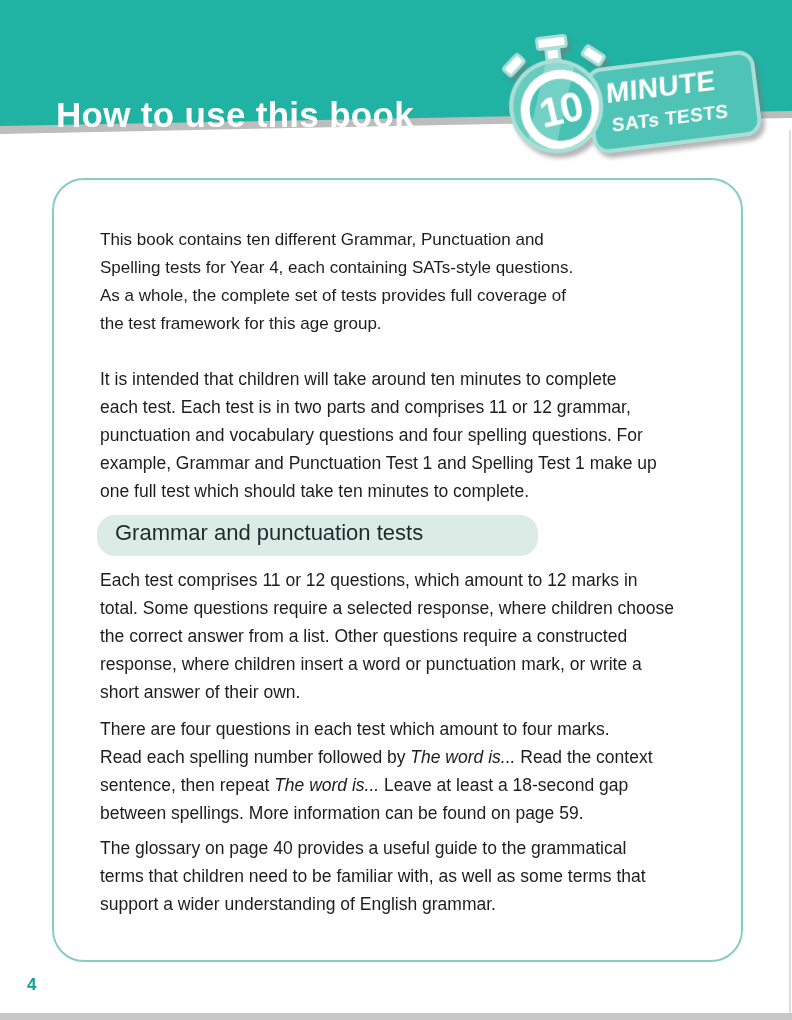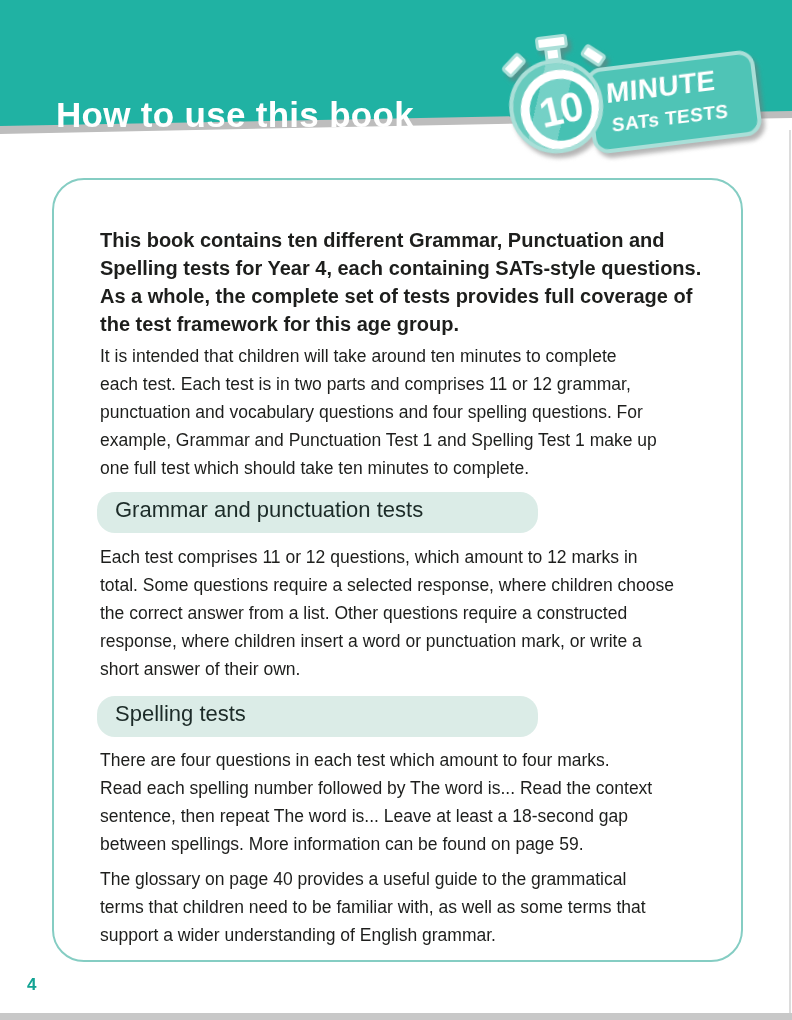--- a/index.html
+++ b/index.html
@@ -81,30 +81,30 @@
     position:absolute;inset:0;border-radius:50%;pointer-events:none;
     background:linear-gradient(110deg, transparent 32%, rgba(255,255,255,.25) 32% 58%, transparent 58%);
   }
   
   .content-box{
     position:absolute;left:52px;top:178px;width:691px;height:784px;
     border:2px solid var(--box-border);border-radius:32px;background:#fff;
     padding:46px 24px 0 46px;
   }
   .intro-bold{
-    font-size:20px;font-weight:bold;line-height:28px;white-space:pre-line;
+    font-size:17px;font-weight:normal;line-height:28px;white-space:pre-line;
   }
   .body-para{
     font-size:17.5px;line-height:28px;white-space:pre-line;
   }
-  .intro-para{margin-top:4px;}
+  .intro-para{margin-top:27px;}
   .after-pill{margin-top:10px;}
   .spelling-para{margin-top:9px;}
   .glossary{margin-top:7px;}
-  .it{}
+  .it{font-style:italic;}
   .pill{
     margin:10px 0 0 -3px;width:441px;height:41px;background:var(--pill);
     border-radius:18px;padding-left:18px;line-height:36px;font-size:22px;color:#1c2b28;
   }
   .pill-spelling{margin-top:13px;}
   
   .page-number{
     position:absolute;left:27px;top:975px;font-size:17px;font-weight:bold;
     color:var(--page-number);
   }
@@ -154,21 +154,20 @@
 each test. Each test is in two parts and comprises 11 or 12 grammar,
 punctuation and vocabulary questions and four spelling questions. For
 example, Grammar and Punctuation Test 1 and Spelling Test 1 make up
 one full test which should take ten minutes to complete.</p>
   <div class="pill"><span>Grammar and punctuation tests</span></div>
   <p class="body-para after-pill">Each test comprises 11 or 12 questions, which amount to 12 marks in
 total. Some questions require a selected response, where children choose
 the correct answer from a list. Other questions require a constructed
 response, where children insert a word or punctuation mark, or write a
 short answer of their own.</p>
-  <div class="pill pill-spelling"><span>Spelling tests</span></div>
   <p class="body-para spelling-para"><span>There are four questions in each test which amount to four marks.
 Read each spelling number followed by </span><span class="it">The word is...</span><span> Read the context
 sentence, then repeat </span><span class="it">The word is...</span><span> Leave at least a 18-second gap
 between spellings. More information can be found on page 59.</span></p>
   <p class="body-para glossary">The glossary on page 40 provides a useful guide to the grammatical
 terms that children need to be familiar with, as well as some terms that
 support a wider understanding of English grammar.</p>
 </div>
 
 <div class="page-number">4</div>

